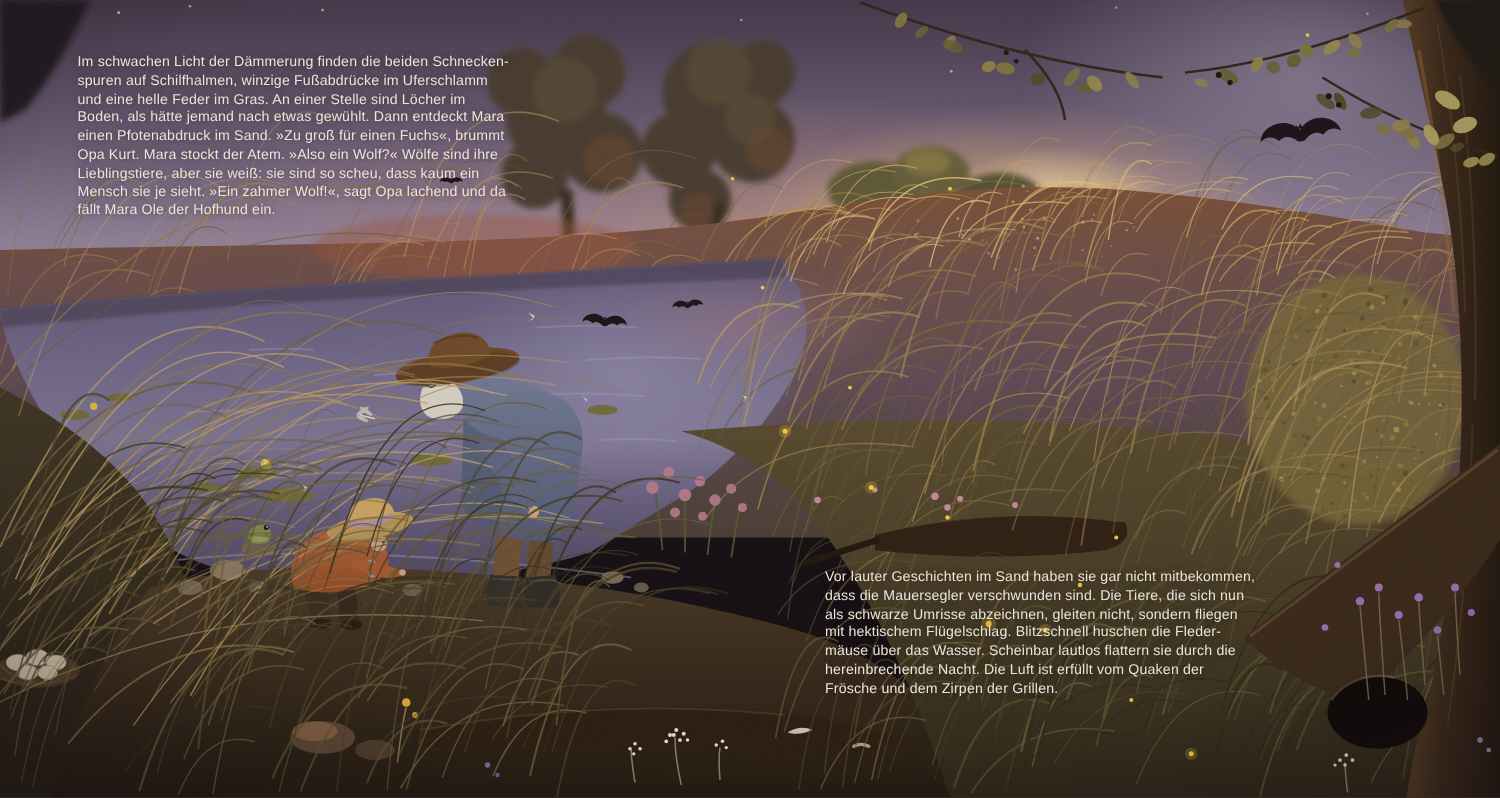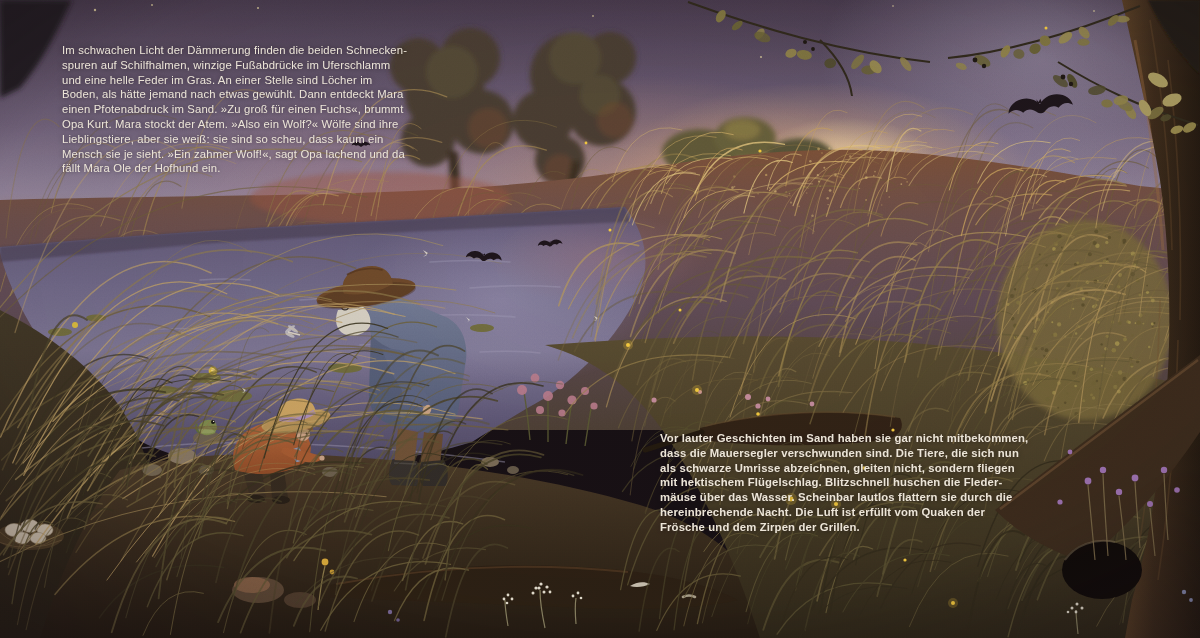--- a/index.html
+++ b/index.html
@@ -3,21 +3,21 @@
 <meta charset="utf-8">
 <style>
   html,body{margin:0;padding:0;background:#171014;}
   .stage{position:relative;width:1200px;height:638px;overflow:hidden;
          font-family:"Liberation Sans","DejaVu Sans",sans-serif;}
   .stage svg{position:absolute;inset:0;display:block;}
   .story-text{position:absolute;color:#ece5d8;font-size:11.3px;line-height:14.8px;
               letter-spacing:.15px;white-space:pre-line;z-index:5;
               text-shadow:0 0 5px rgba(35,25,35,.55);}
   #story-left{left:62px;top:43px;width:440px;}
-  #story-right{left:660px;top:431px;width:460px;font-weight:bold;}
+  #story-right{left:660px;top:455px;width:460px;}
 </style>
 </head>
 <body>
 
 <div class="stage">
 <svg id="scene" viewBox="0 0 1200 638" width="1200" height="638" aria-hidden="true">
   <defs>
     <linearGradient id="skyG" x1="0" y1="0" x2="0" y2="1">
       <stop offset="0" stop-color="#46394b"></stop>
           <stop offset=".35" stop-color="#6e6078"></stop>

